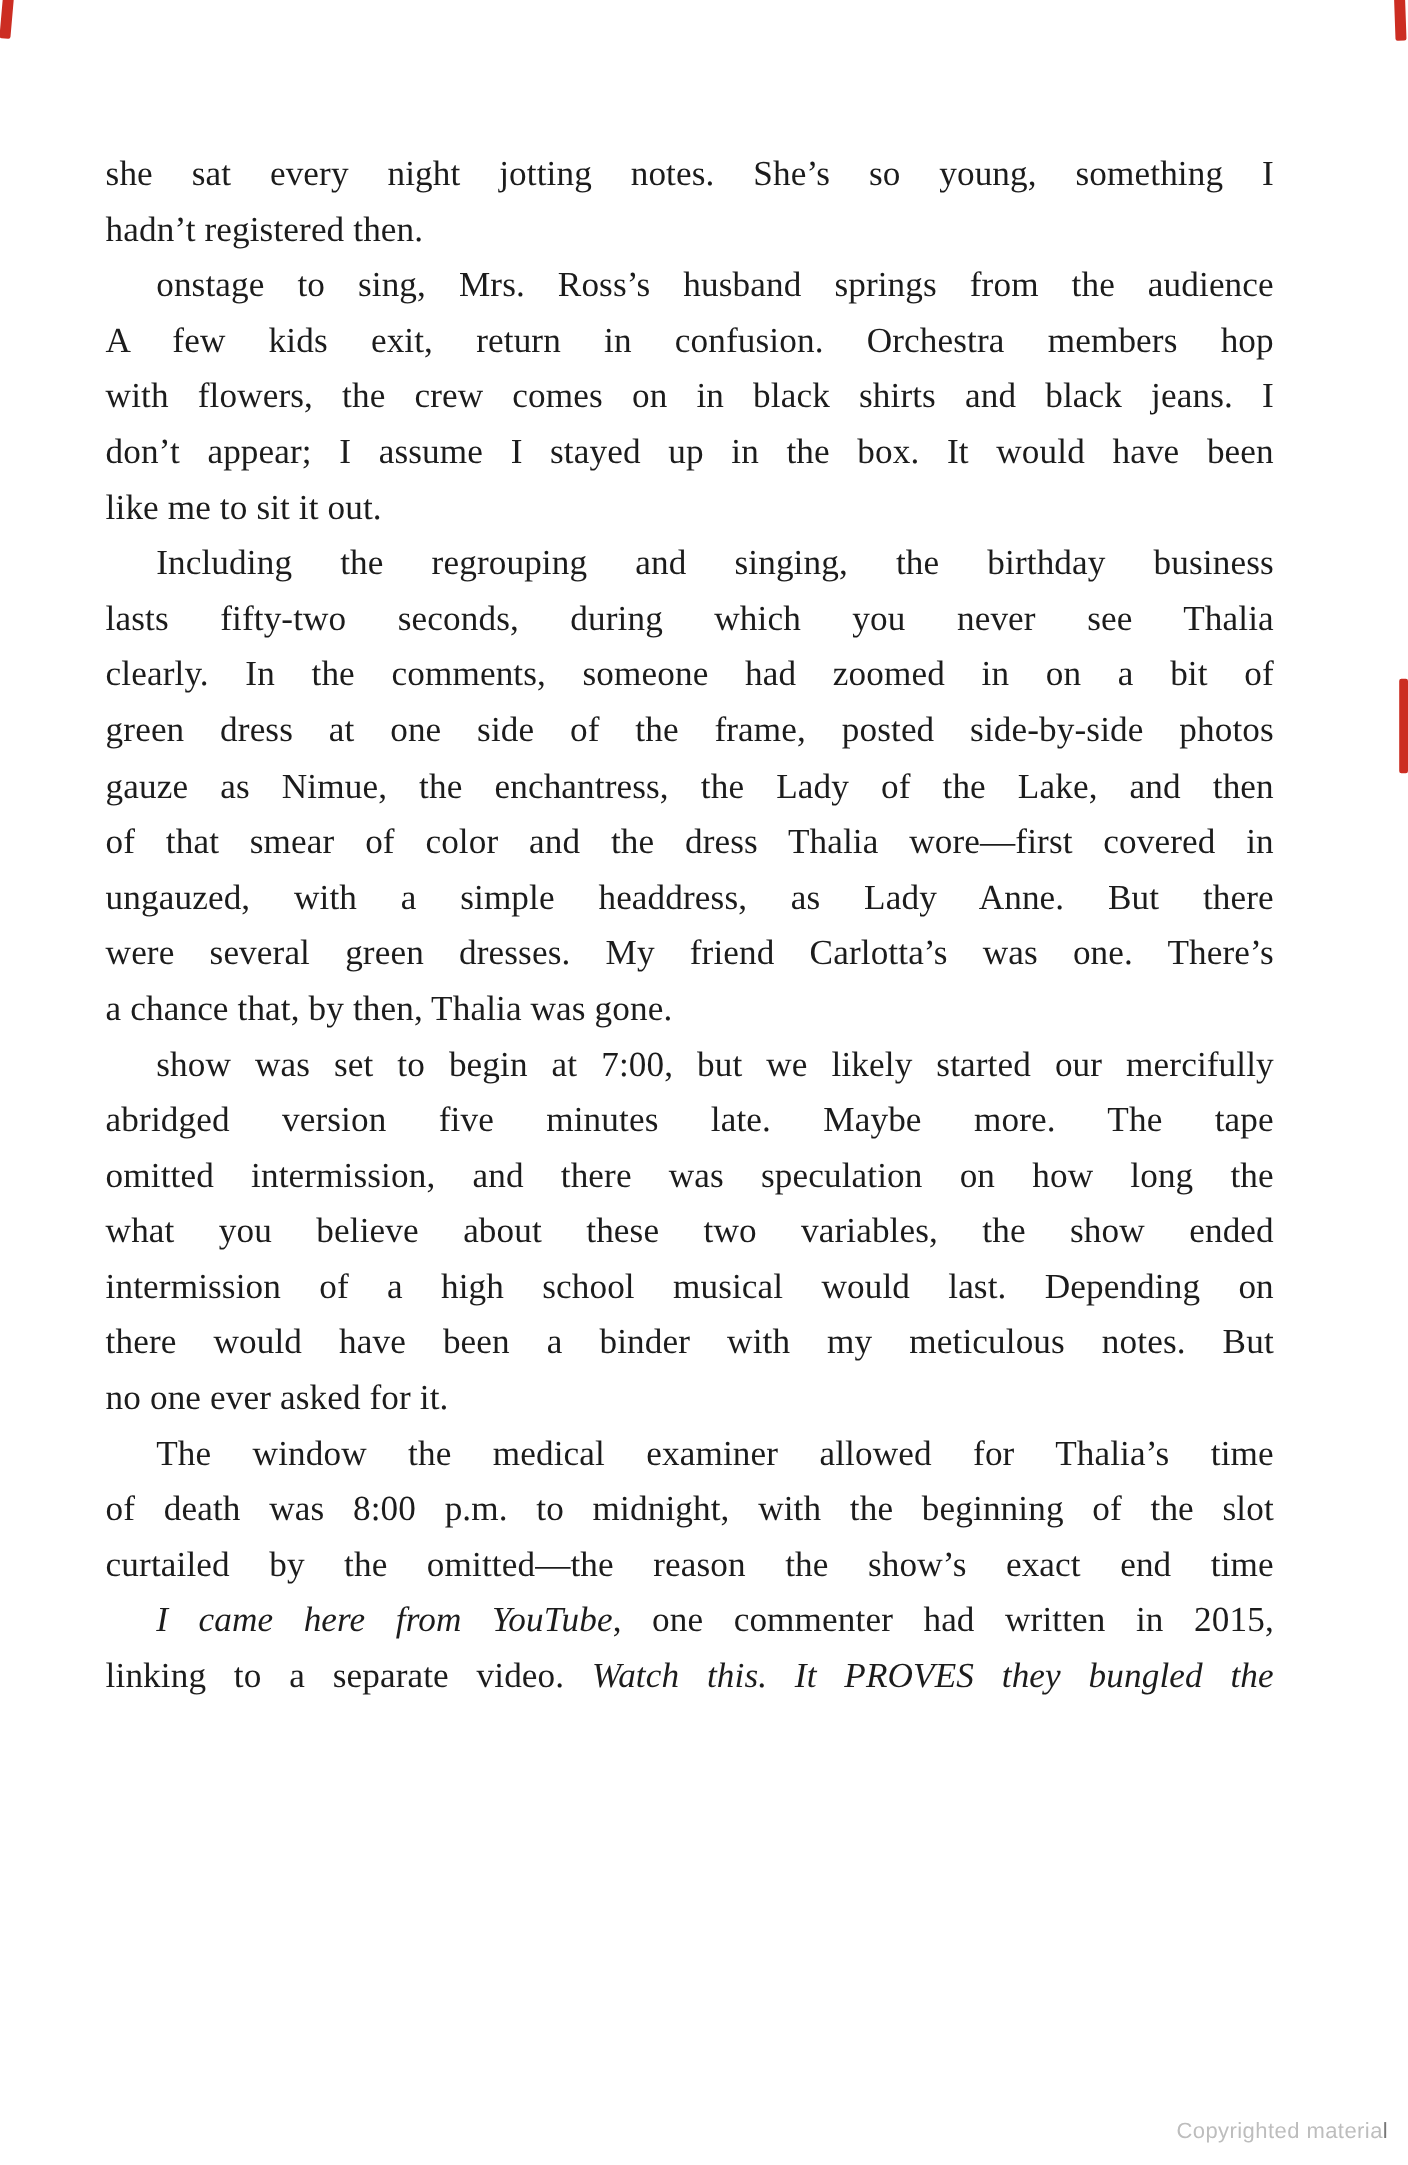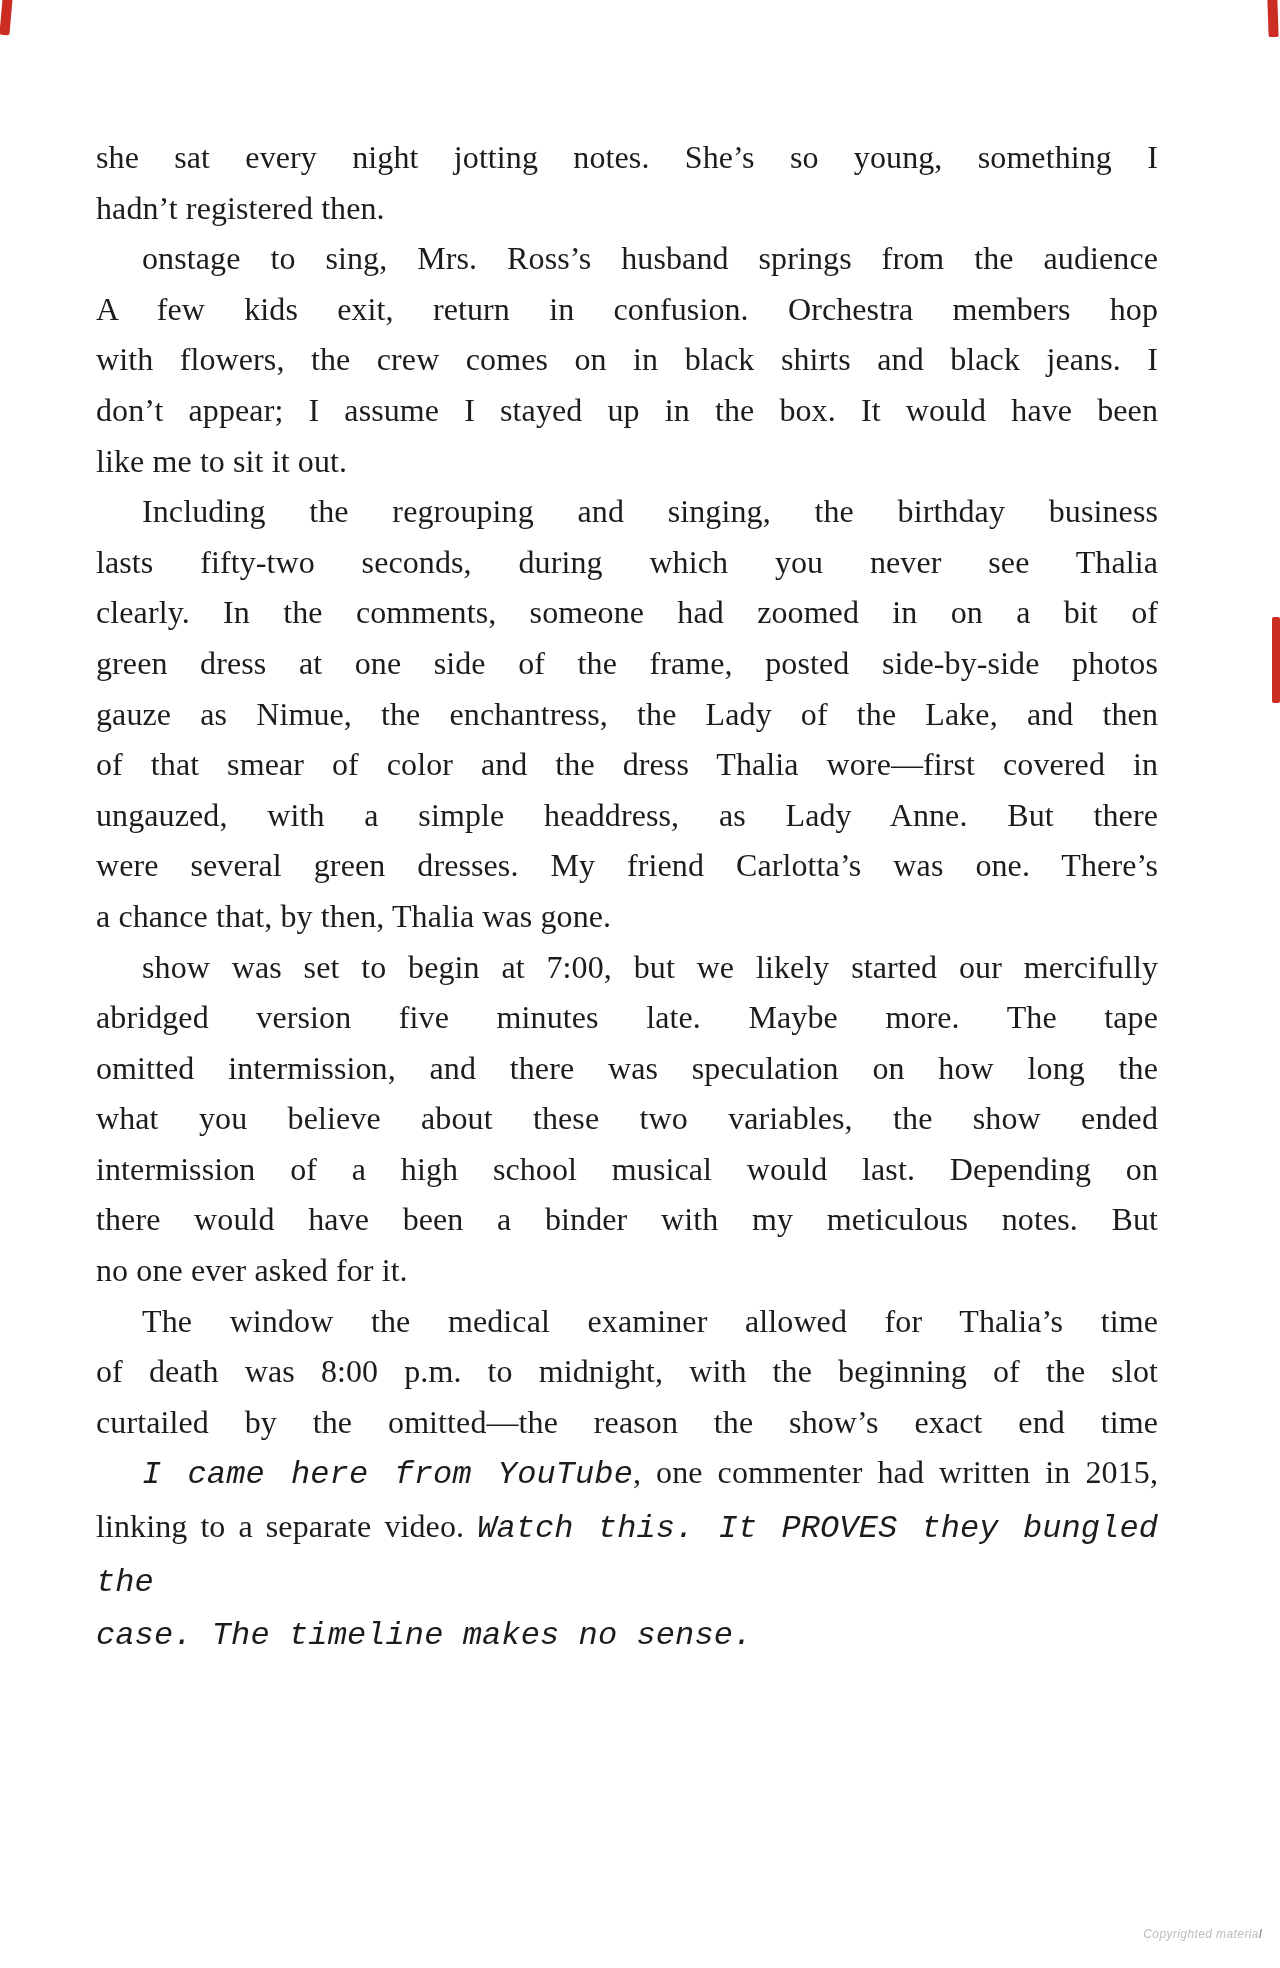--- a/index.html
+++ b/index.html
@@ -19,32 +19,31 @@
     color: var(--text, #1c1c1c);
     letter-spacing: 0.1px;
   }
   .para { margin: 0; }
   .line {
     text-align: justify;
     text-align-last: justify;
   }
   .line.last { text-align-last: left; }
   .para.indent .line:first-child { text-indent: 46px; }
-  .it { font-style: italic; font-family: Liberation Mono, monospace; }
+  .it { font-style: italic; }
 
   .watermark {
     position: absolute;
     top: 1927px;
     right: 18px;
     font-family: "Liberation Sans", "DejaVu Sans", sans-serif;
-    font-size: 12px;
+    font-size: 20px;
     letter-spacing: 0.4px;
     color: var(--watermark_light, #bdbdbd);
     white-space: nowrap;
-    font-style: italic;
   }
   .watermark .wm-dark { color: var(--watermark_dark, #777777); }
 
   .edge-mark {
     position: absolute;
     background: var(--edge_mark, #cc2d22);
     border-radius: 2px;
   }
   .edge-mark.tl { left: 1px; top: -2px; width: 10px; height: 37px; transform: rotate(5deg); }
   .edge-mark.tr { left: 1268px; top: -2px; width: 10px; height: 39px; transform: rotate(-2deg); }
@@ -90,17 +89,16 @@
       <div class="line last"><span>no one ever asked for it.</span></div>
     </div>
     <div class="para indent">
       <div class="line"><span>The window the medical examiner allowed for Thalia’s time</span></div>
       <div class="line"><span>of death was 8:00 p.m. to midnight, with the beginning of the slot</span></div>
       <div class="line"><span>curtailed by the omitted—the reason the show’s exact end time</span></div>
     </div>
     <div class="para indent">
       <div class="line"><span class="it">I came here from YouTube</span><span>, one commenter had written in 2015,</span></div>
       <div class="line"><span>linking to a separate video. </span><span class="it">Watch this. It PROVES they bungled the</span></div>
-      <div class="line last"><span class="it">case. The timeline makes no sense.</span></div>
     </div>
   </div>
 
 <div class="watermark"><span>Copyrighted materia</span><span class="wm-dark">l</span></div>
 
 </body></html>

